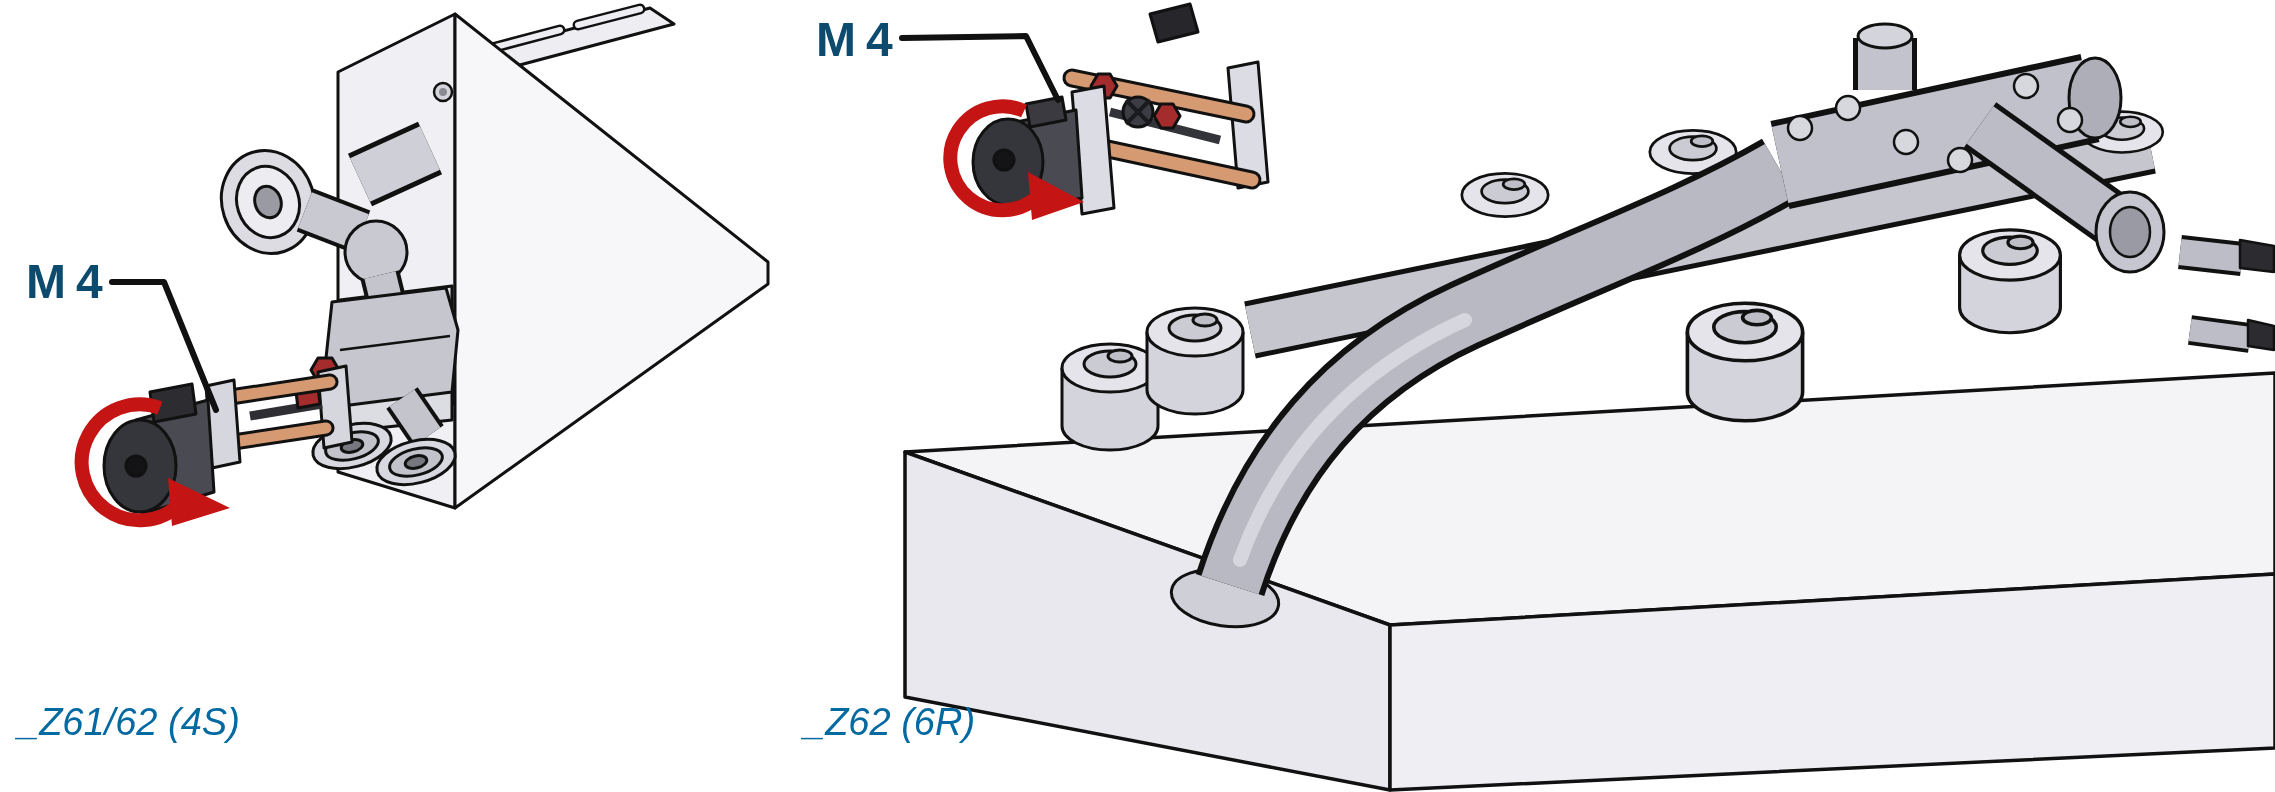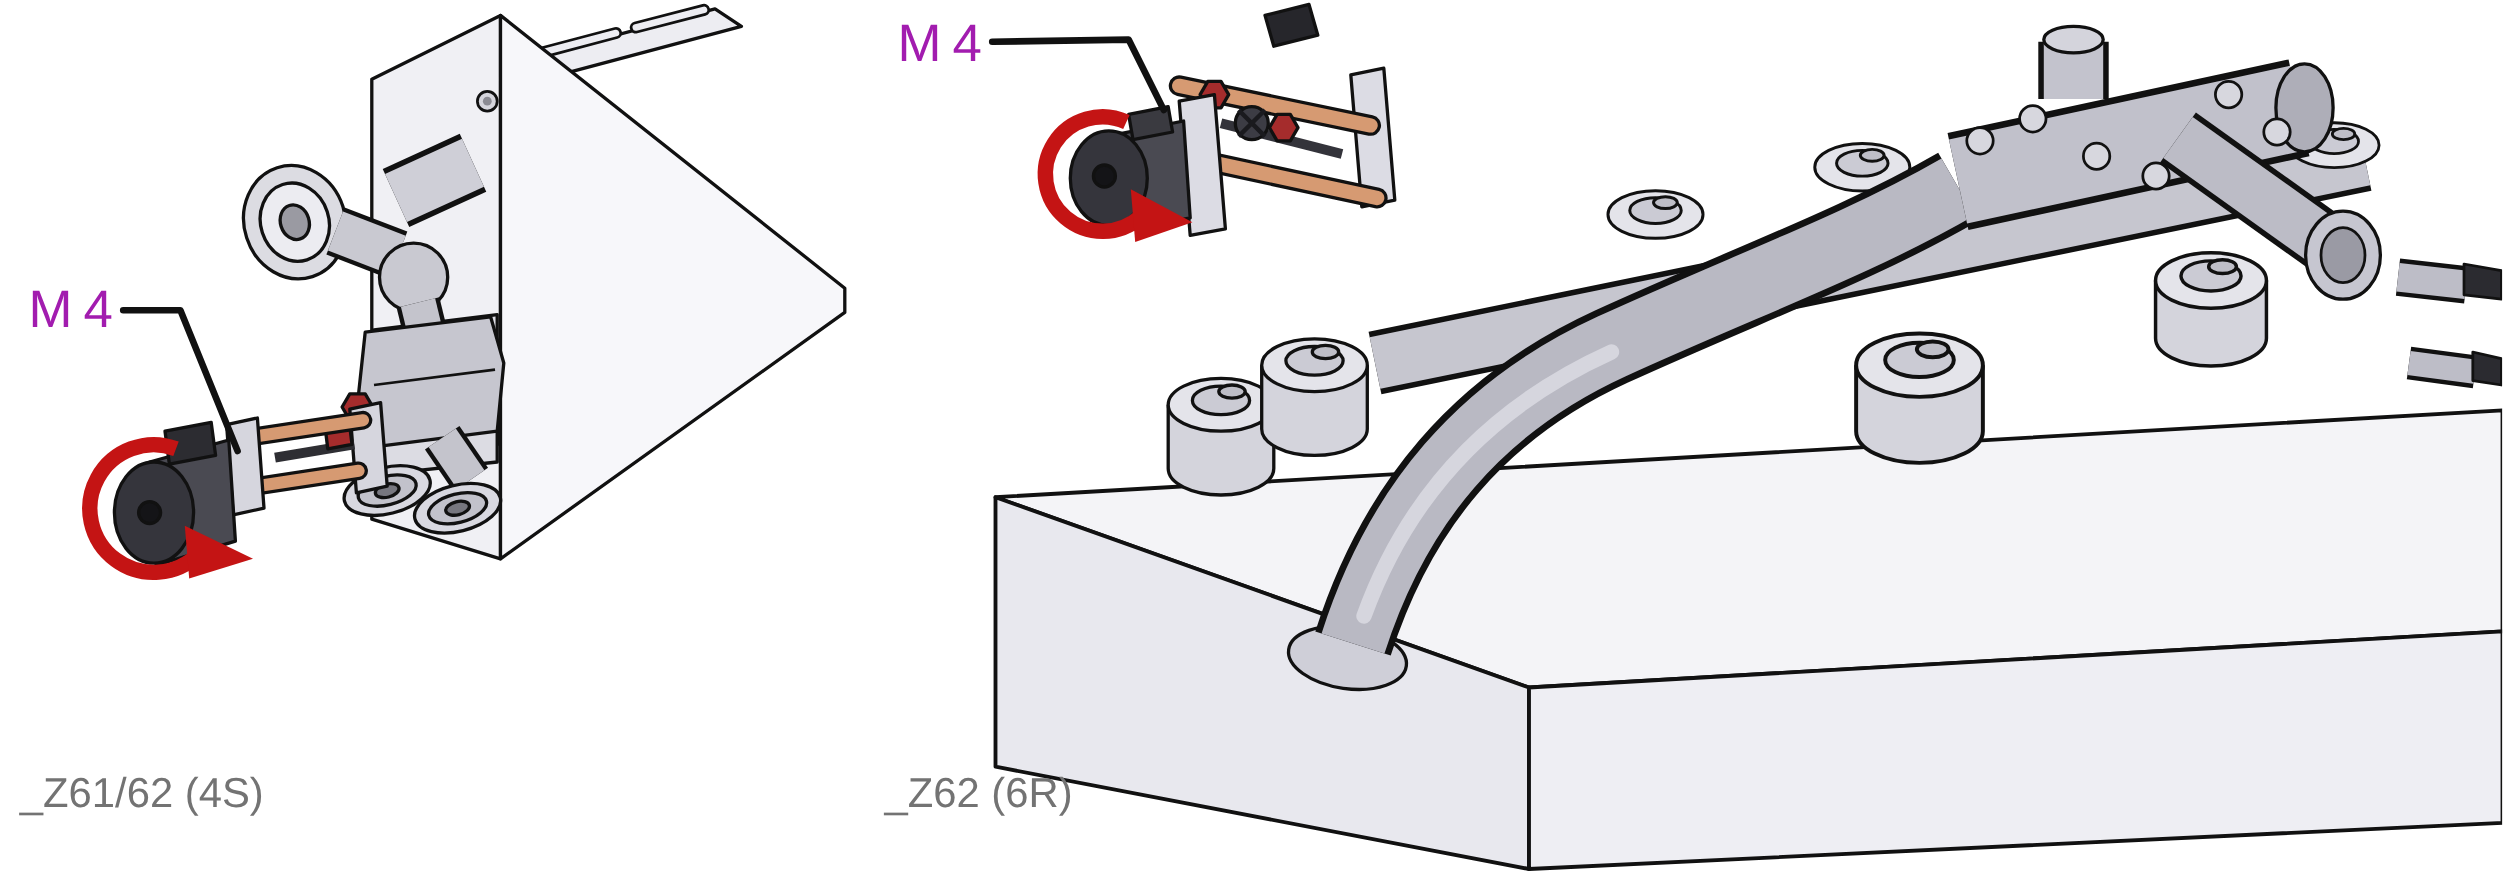--- a/index.html
+++ b/index.html
@@ -8,34 +8,35 @@
     width:2275px;height:792px;
     background:#ffffff;
     overflow:hidden;
     font-family:"Liberation Sans", sans-serif;
   }
   .fig-svg{position:absolute;top:0;}
   #fig-left-svg{left:0;}
   #fig-right-svg{left:800px;}
   .callout{
     position:absolute;
-    font-weight:normal;
+    font-weight:bold;
     font-size:48px;
     letter-spacing:10px;
-    color:#a21caf;
+    color:#0c4a6e;
     line-height:1;
     white-space:nowrap;
   }
   #callout-left{left:26px;top:258px;}
   #callout-right{left:816px;top:16px;}
   .caption{
     position:absolute;
     top:702px;
+    font-style:italic;
     font-size:38px;
-    color:#737373;
+    color:#0369a1;
     line-height:1.1;
     white-space:nowrap;
   }
   #caption-left{left:18px;}
   #caption-right{left:804px;text-align:center;}
 </style>
 </head>
 <body>
 
 <div class="canvas">

